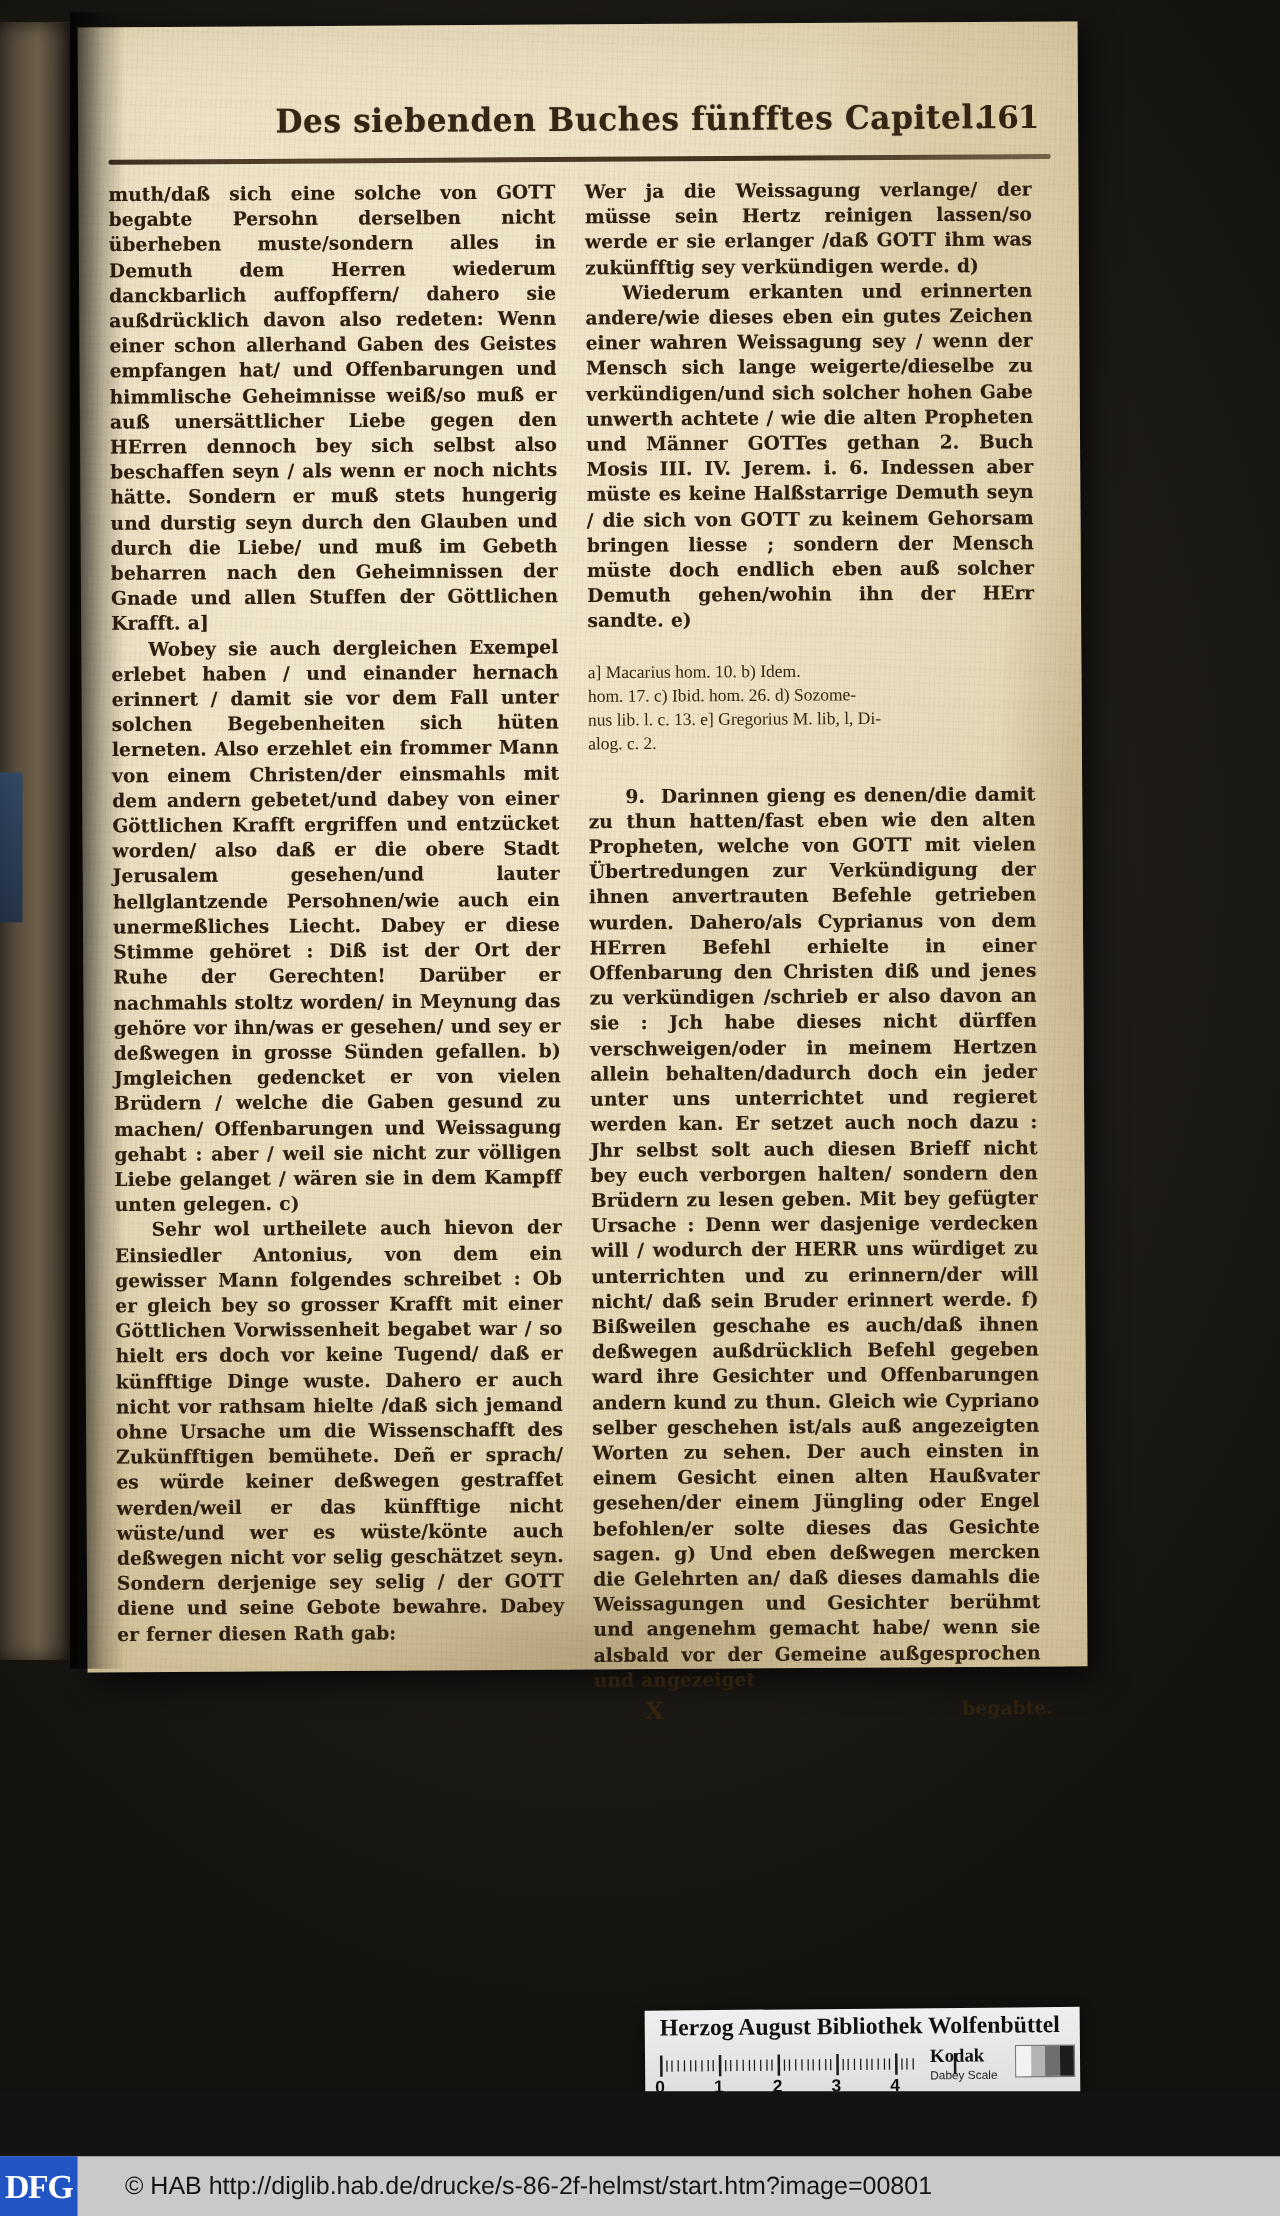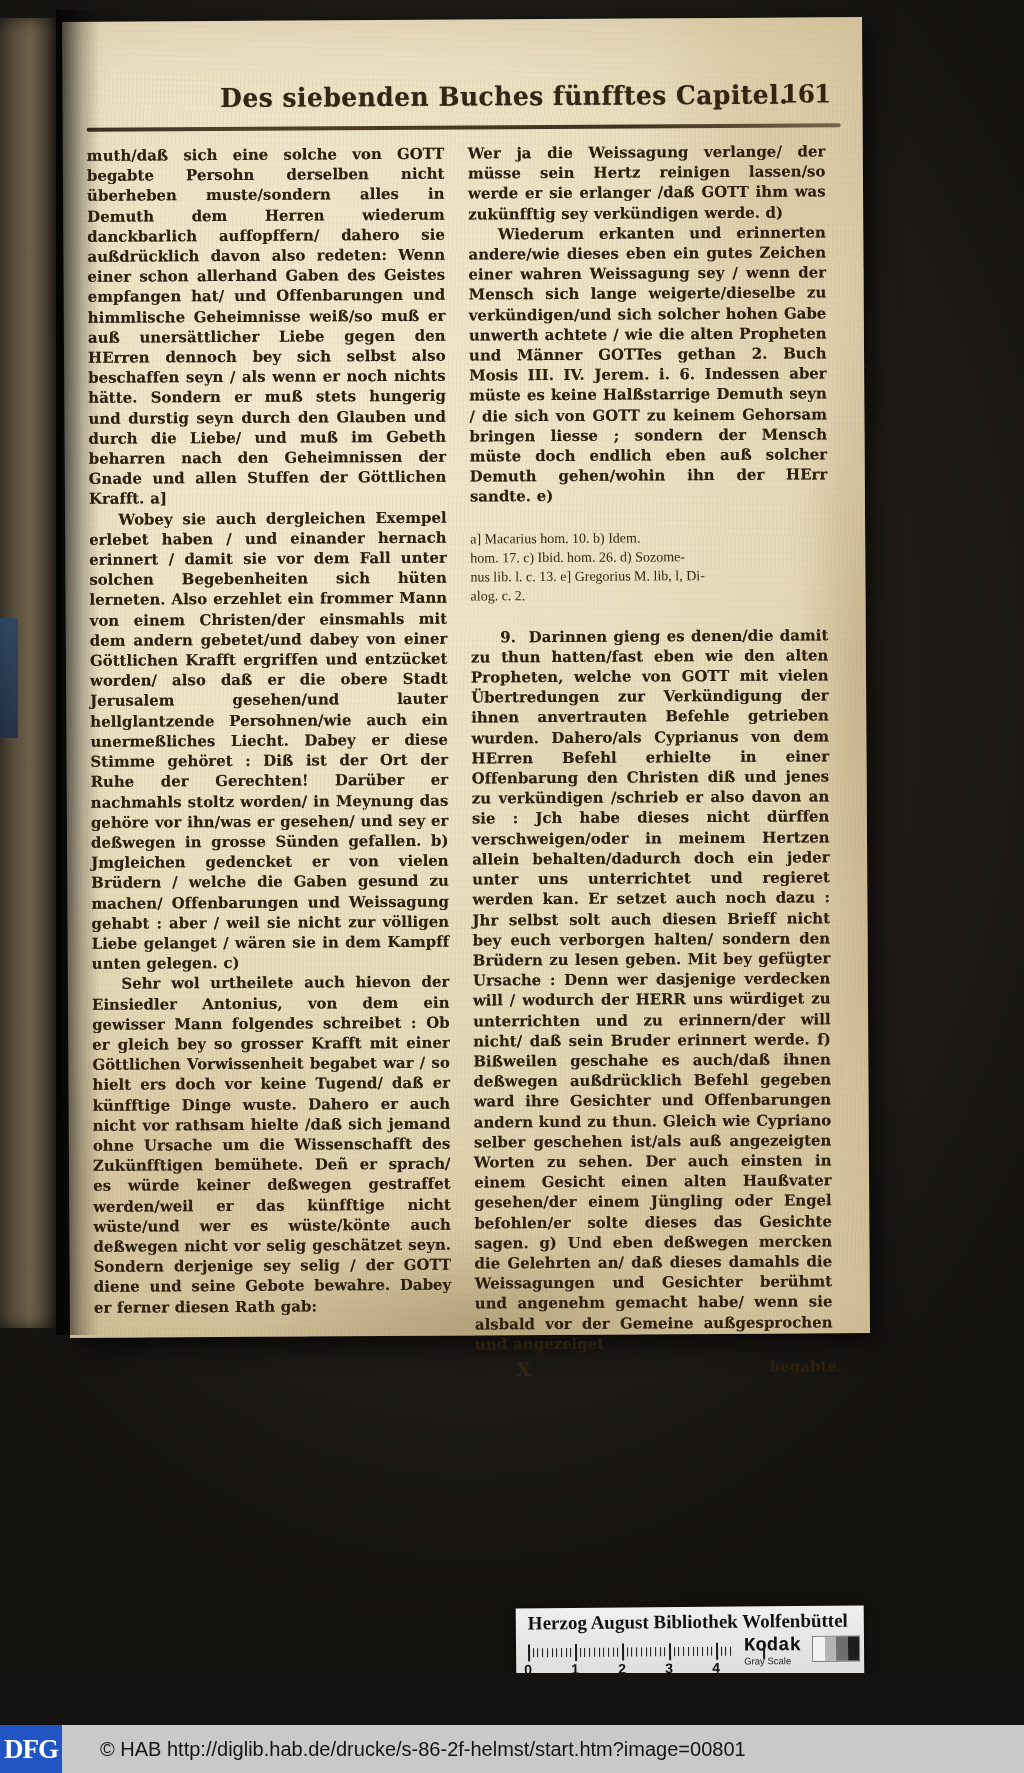--- a/index.html
+++ b/index.html
@@ -225,23 +225,23 @@
     font-size: 14px;
     color: #101010;
     transform: translateX(-4px);
   }
   #kodak {
     position: absolute;
     left: 228px; top: 30px;
     width: 66px;
   }
   #kodak .k-word {
-    font-family: Liberation Mono, monospace;
-    font-weight: 700;
-    font-size: 19px;
+    font-family: Liberation Serif, serif;
+    font-weight: 700;
+    font-size: 15px;
     color: #111;
     line-height: 19px;
   }
   #kodak .k-sub {
     font-family: "Liberation Sans", sans-serif;
     font-size: 9.5px;
     color: #222;
     line-height: 11px;
   }
   #grayramp {
@@ -405,21 +405,21 @@
           <div class="n" style="left: 0px;">0</div>
           <div class="n" style="left: 47px;">1</div>
           <div class="n" style="left: 94px;">2</div>
           <div class="n" style="left: 141px;">3</div>
           <div class="n" style="left: 188px;">4</div>
         </div>
     </div>
 
     <div id="kodak">
       <div class="k-word">Kodak</div>
-      <div class="k-sub">Gray Scale</div>
+      <div class="k-sub">Dabey Scale</div>
     </div>
 
     <div id="grayramp">
       <span style="background:#f2f2f2"></span>
       <span style="background:#b4b4b4"></span>
       <span style="background:#6e6e6e"></span>
       <span style="background:#1d1d1d"></span>
     </div>
   </div>
 

